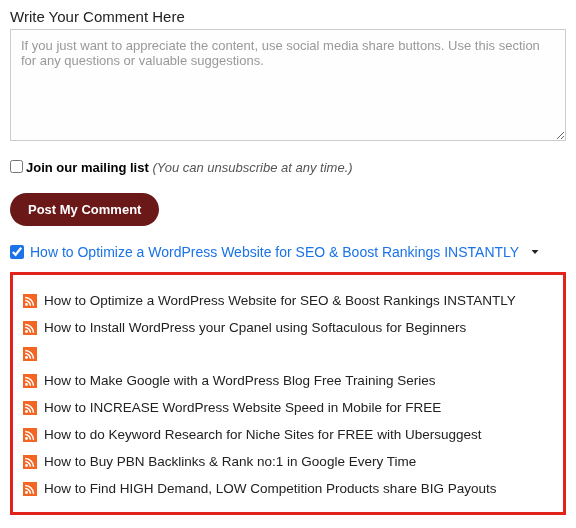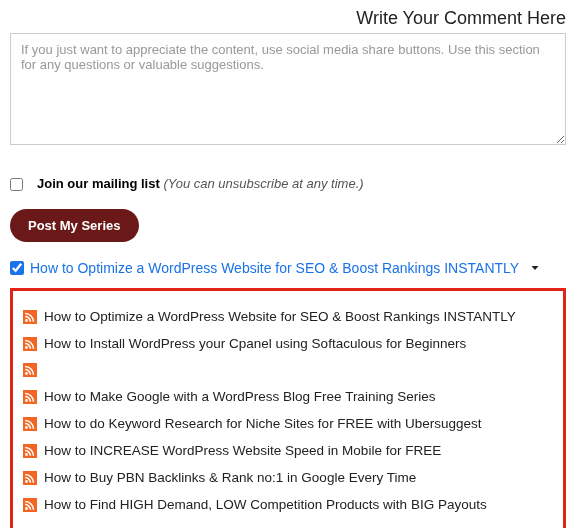--- a/index.html
+++ b/index.html
@@ -4,42 +4,41 @@
   <style>
     * { box-sizing: border-box; margin: 0; padding: 0; }
     body {
       font-family: Arial, Helvetica, sans-serif;
       font-size: 13px;
       background: #fff;
       padding: 8px 10px;
       width: 576px;
     }
     .comment-label {
-      font-size: 18px;
+      font-size: 15px;
       color: #222;
       margin-bottom: 4px;
-      text-align: right;
     }
     .comment-textarea {
       width: 100%;
       height: 112px;
       border: 1px solid #ccc;
       padding: 8px 10px;
       font-family: Arial, Helvetica, sans-serif;
       font-size: 13px;
       color: #888;
       resize: both;
       background: #fefefe;
     }
     .comment-textarea::placeholder { color: #999; }
     .mailing-row {
-      margin-top: 28px;
+      margin-top: 16px;
       display: flex;
-      align-items: flex-end;
-      gap: 14px;
+      align-items: flex-start;
+      gap: 3px;
     }
     .mailing-checkbox {
       width: 13px;
       height: 13px;
     }
     .mailing-label { font-size: 13px; }
     .mailing-label b { font-weight: bold; }
     .mailing-label .note { font-style: italic; color: #555; }
     .post-button {
       margin-top: 18px;
@@ -104,21 +103,21 @@
 <textarea class="comment-textarea" placeholder="If you just want to appreciate the content, use social media share buttons. Use this section for any questions or valuable suggestions." style=""></textarea>
 
 <div class="mailing-row">
   <input type="checkbox" class="mailing-checkbox" style="">
   <label class="mailing-label">
     <b>Join our mailing list</b>
     <span class="note">(You can unsubscribe at any time.)</span>
   </label>
 </div>
 
-<button class="post-button">Post My Series</button>
+<button class="post-button">Post My Comment</button>
 
 <div class="current-row">
   <input type="checkbox" class="current-checkbox" checked="" style="">
   <a href="#" class="current-link">How to Optimize a WordPress Website for SEO &amp; Boost Rankings INSTANTLY</a>
   <span class="chevron-down">
     <svg viewBox="0 0 24 24">
         <path d="M5 8l7 8 7-8z" fill="#222"></path>
       </svg>
   </span>
 </div>
@@ -169,52 +168,52 @@
   </div>
   <div class="feed-item">
     <span class="rss-icon">
         <svg viewBox="0 0 16 16">
           <rect width="16" height="16" fill="#f26522"></rect>
           <circle cx="4" cy="12" r="1.6" fill="#fff"></circle>
           <path d="M2.5 7.5a6 6 0 0 1 6 6" stroke="#fff" stroke-width="1.8" fill="none"></path>
           <path d="M2.5 4a9.5 9.5 0 0 1 9.5 9.5" stroke="#fff" stroke-width="1.8" fill="none"></path>
         </svg>
       </span>
+    <span class="feed-title">How to INCREASE WordPress Website Speed in Mobile for FREE</span>
+  </div>
+  <div class="feed-item">
+    <span class="rss-icon">
+        <svg viewBox="0 0 16 16">
+          <rect width="16" height="16" fill="#f26522"></rect>
+          <circle cx="4" cy="12" r="1.6" fill="#fff"></circle>
+          <path d="M2.5 7.5a6 6 0 0 1 6 6" stroke="#fff" stroke-width="1.8" fill="none"></path>
+          <path d="M2.5 4a9.5 9.5 0 0 1 9.5 9.5" stroke="#fff" stroke-width="1.8" fill="none"></path>
+        </svg>
+      </span>
     <span class="feed-title">How to do Keyword Research for Niche Sites for FREE with Ubersuggest</span>
   </div>
   <div class="feed-item">
     <span class="rss-icon">
         <svg viewBox="0 0 16 16">
           <rect width="16" height="16" fill="#f26522"></rect>
           <circle cx="4" cy="12" r="1.6" fill="#fff"></circle>
           <path d="M2.5 7.5a6 6 0 0 1 6 6" stroke="#fff" stroke-width="1.8" fill="none"></path>
           <path d="M2.5 4a9.5 9.5 0 0 1 9.5 9.5" stroke="#fff" stroke-width="1.8" fill="none"></path>
         </svg>
       </span>
-    <span class="feed-title">How to INCREASE WordPress Website Speed in Mobile for FREE</span>
-  </div>
-  <div class="feed-item">
-    <span class="rss-icon">
-        <svg viewBox="0 0 16 16">
-          <rect width="16" height="16" fill="#f26522"></rect>
-          <circle cx="4" cy="12" r="1.6" fill="#fff"></circle>
-          <path d="M2.5 7.5a6 6 0 0 1 6 6" stroke="#fff" stroke-width="1.8" fill="none"></path>
-          <path d="M2.5 4a9.5 9.5 0 0 1 9.5 9.5" stroke="#fff" stroke-width="1.8" fill="none"></path>
-        </svg>
-      </span>
     <span class="feed-title">How to Buy PBN Backlinks &amp; Rank no:1 in Google Every Time</span>
   </div>
   <div class="feed-item">
     <span class="rss-icon">
         <svg viewBox="0 0 16 16">
           <rect width="16" height="16" fill="#f26522"></rect>
           <circle cx="4" cy="12" r="1.6" fill="#fff"></circle>
           <path d="M2.5 7.5a6 6 0 0 1 6 6" stroke="#fff" stroke-width="1.8" fill="none"></path>
           <path d="M2.5 4a9.5 9.5 0 0 1 9.5 9.5" stroke="#fff" stroke-width="1.8" fill="none"></path>
         </svg>
       </span>
-    <span class="feed-title">How to Find HIGH Demand, LOW Competition Products with BIG Payouts</span>
+    <span class="feed-title">How to Find HIGH Demand, LOW Competition Products share BIG Payouts</span>
   </div>
 
 </div>
 
 
 
 
 </body></html>

